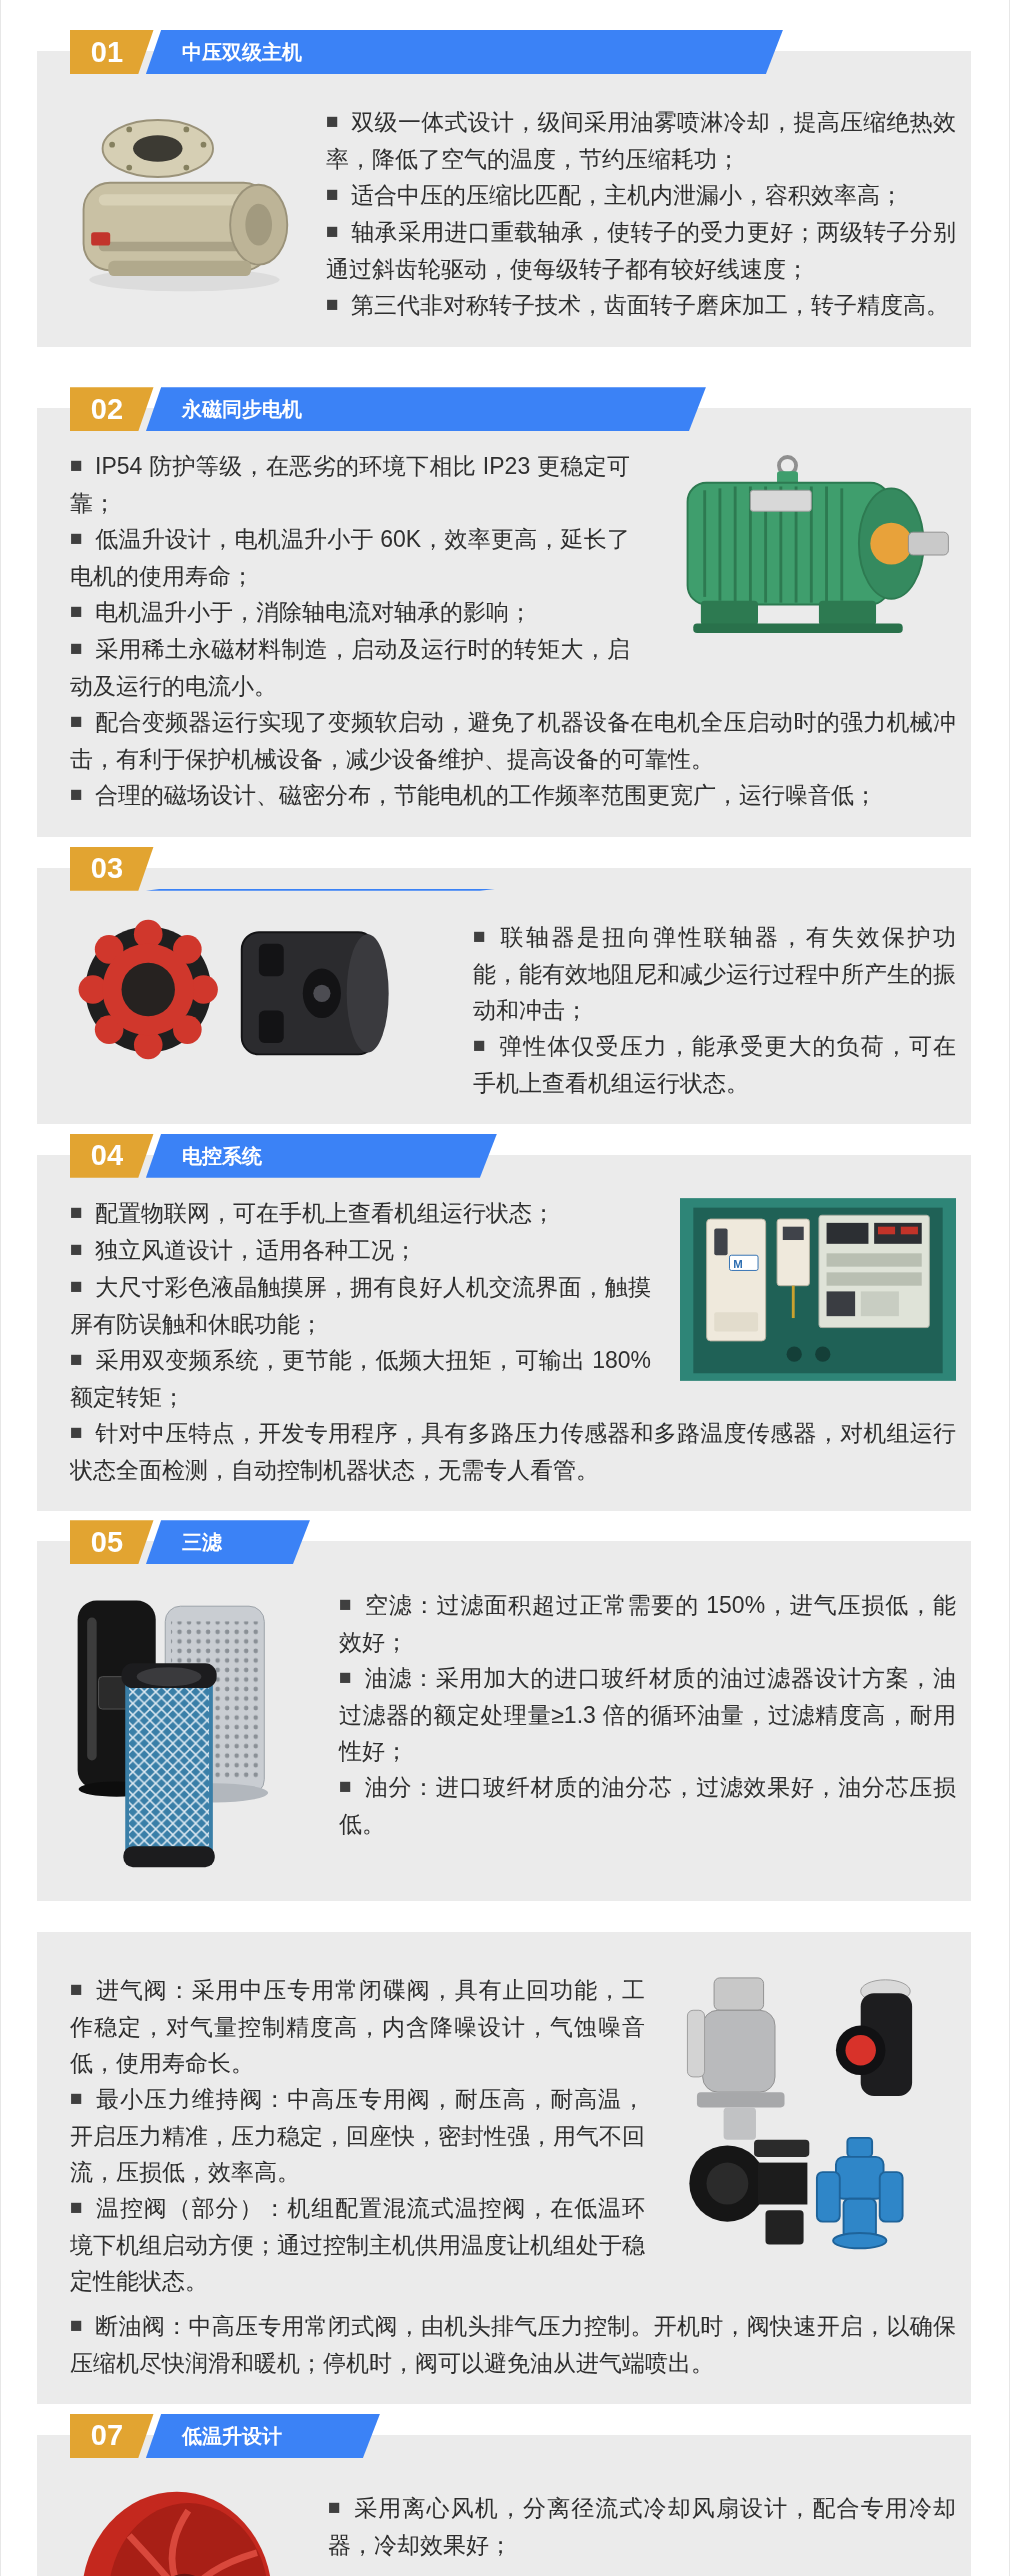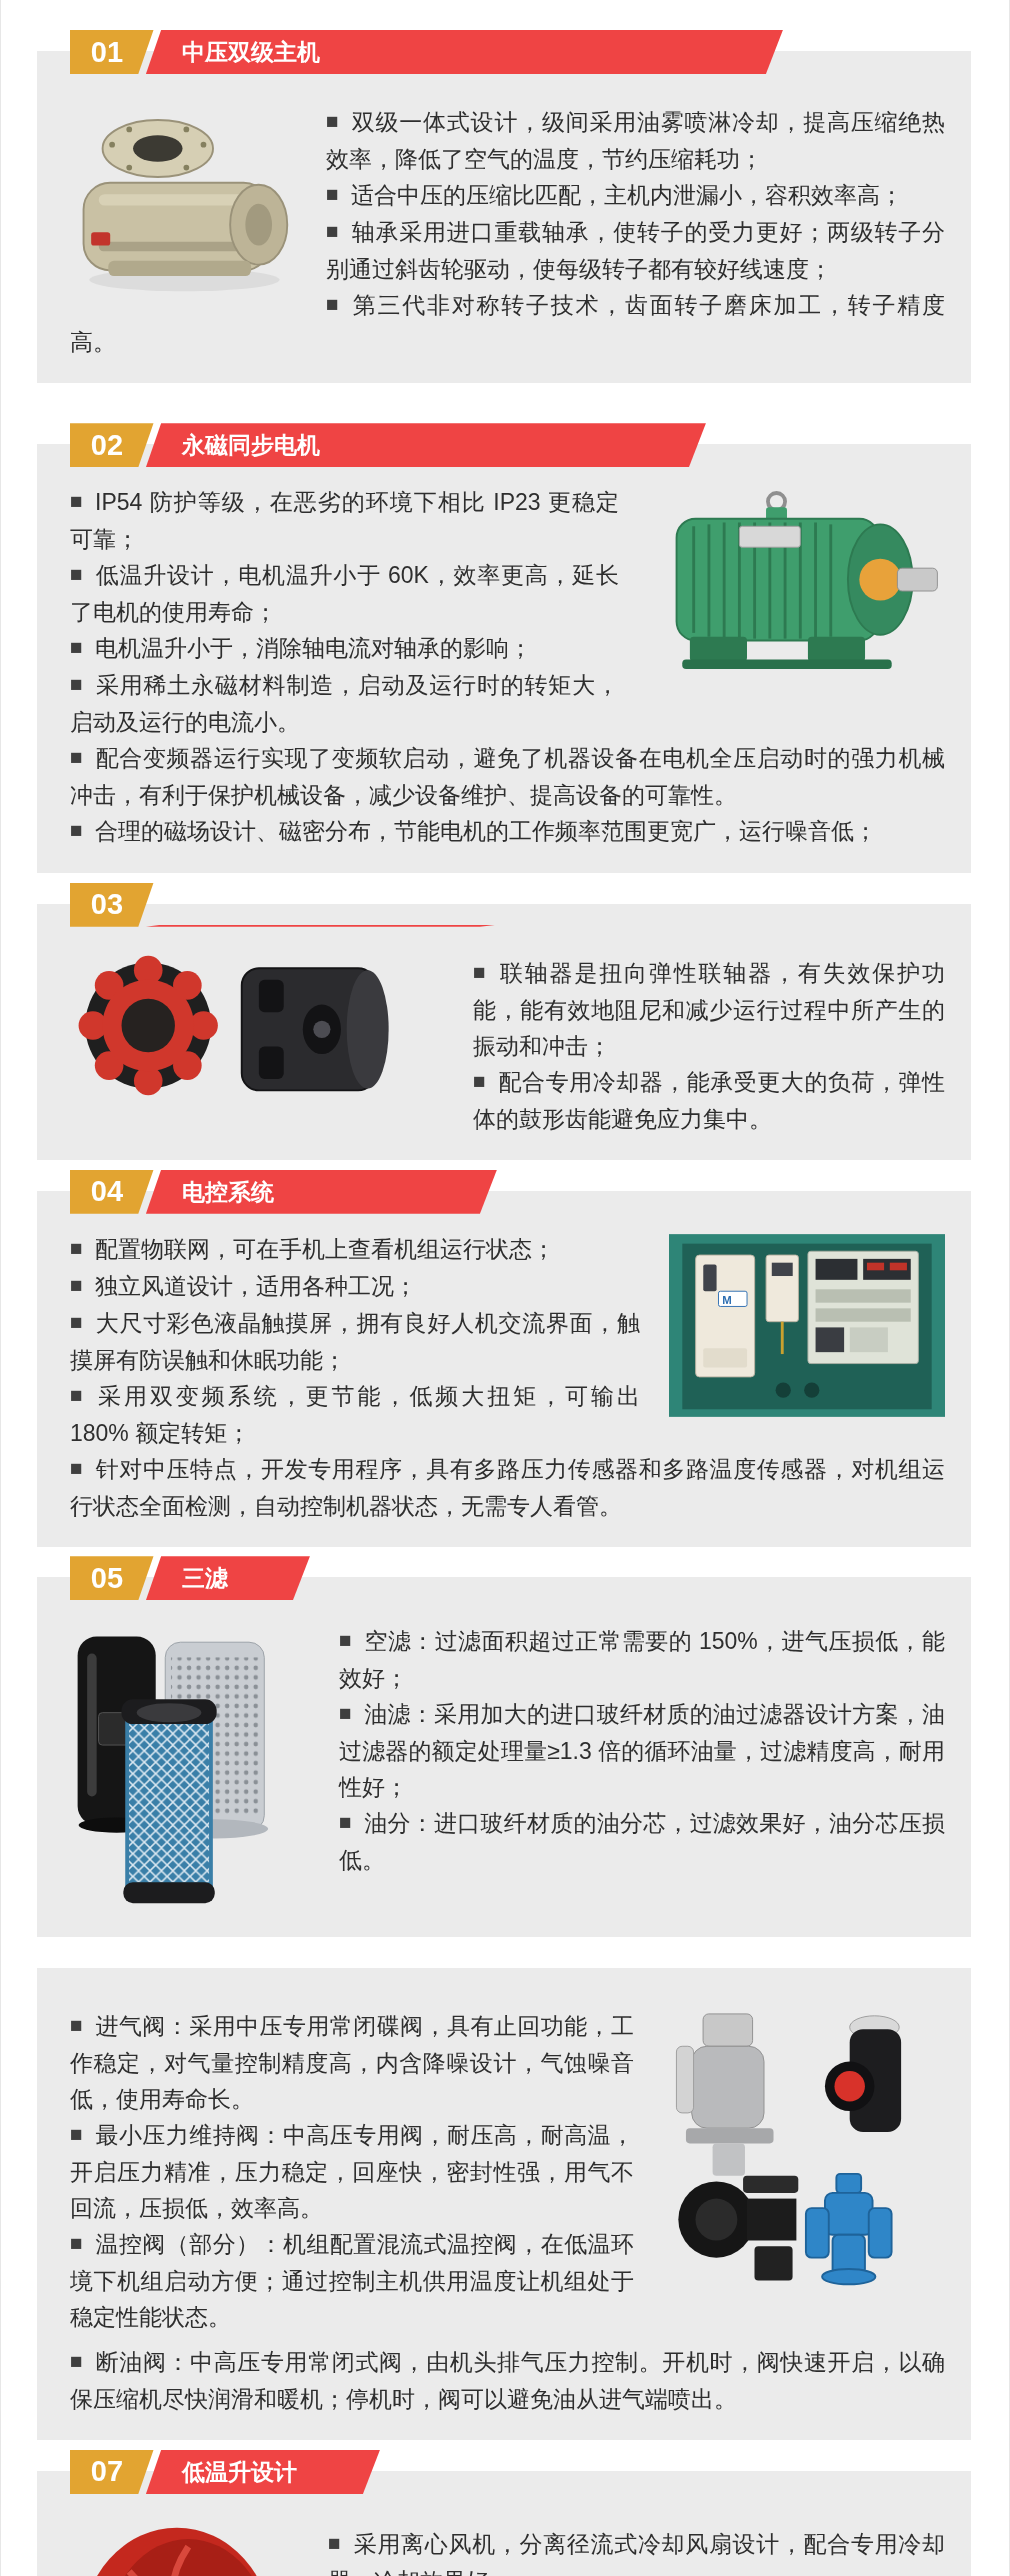--- a/index.html
+++ b/index.html
@@ -15,21 +15,21 @@
     min-height:2576px;
     padding-top:51px;
     border-left:1.9px solid #e7e7e7;
     border-right:1.9px solid #e7e7e7;
     overflow:hidden;
   }
   .sec{
     position:relative;
     margin:0 38px 30.5px 36px;
     background:#ebebeb;
-    padding:40px 26px 23px 33px;
+    padding:40px 15px 23px 33px;
     box-sizing:border-box;
   }
   .sec.s1{margin-bottom:61px;}
   
   .band{
     position:absolute;
     top:-21px;
     left:33px;
     height:44px;
     display:flex;
@@ -41,23 +41,23 @@
     color:#ffffff;
     font-size:29px;
     font-weight:bold;
     display:flex;
     align-items:center;
     justify-content:center;
     padding-right:9.5px;
     clip-path:polygon(0 0,100% 0,calc(100% - 15.2px) 100%,0 100%);
   }
   .ttl{
-    background:#ef4444;
+    background:#3b82f6;
     color:#ffffff;
-    font-size:23px;
+    font-size:20px;
     font-weight:bold;
     line-height:44px;
     padding-left:36px;
     margin-left:-7.6px;
     box-sizing:border-box;
     clip-path:polygon(15.2px 0,100% 0,calc(100% - 17px) 100%,0 100%);
     white-space:nowrap;
   }
   .s1 .ttl{width:637px;}
   .s2 .ttl{width:560px;}
@@ -201,21 +201,21 @@
           <rect x="0" y="10" width="140" height="128" rx="18" fill="#2b2b2e" stroke="#141416" stroke-width="2"></rect>
           <ellipse cx="132" cy="74" rx="22" ry="62" fill="#3a3a3e"></ellipse>
           <rect x="18" y="22" width="26" height="34" rx="6" fill="#131315"></rect>
           <rect x="18" y="92" width="26" height="34" rx="6" fill="#131315"></rect>
           <ellipse cx="84" cy="74" rx="20" ry="26" fill="#131315"></ellipse>
           <circle cx="84" cy="74" r="9" fill="#4c4c52"></circle>
         </g>
       </svg>
       <div class="textcol">
         <p class="b"><span class="sq">■</span><span>联轴器是扭向弹性联轴器，有失效保护功能，能有效地阻尼和减少运行过程中所产生的振动和冲击；</span></p>
-        <p class="b"><span class="sq">■</span><span>配合专用冷却器，能承受更大的负荷，弹性体的鼓形齿能避免应力集中。</span></p>
+        <p class="b"><span class="sq">■</span><span>弹性体仅受压力，能承受更大的负荷，可在手机上查看机组运行状态。</span></p>
       </div>
     </div>
   </div>
 
   <div class="sec s4">
     <div class="band">
       <div class="num">04</div>
       <div class="ttl">电控系统</div>
     </div>
     <div class="content">

